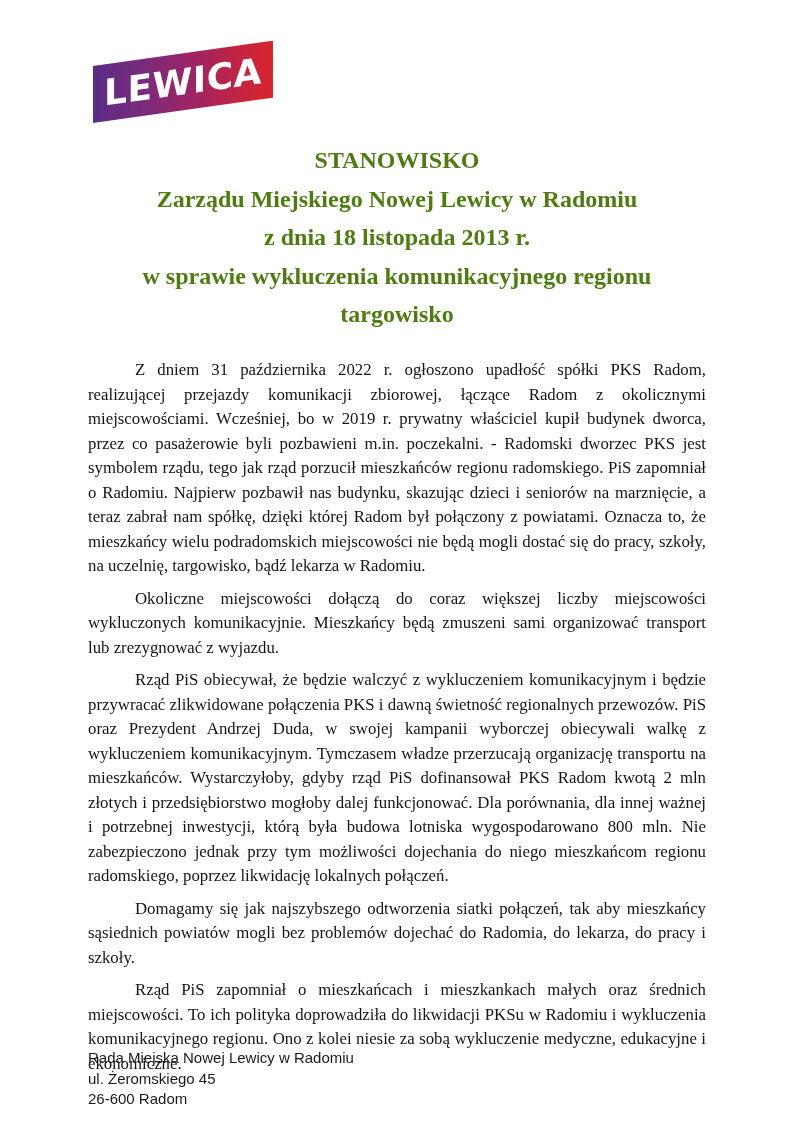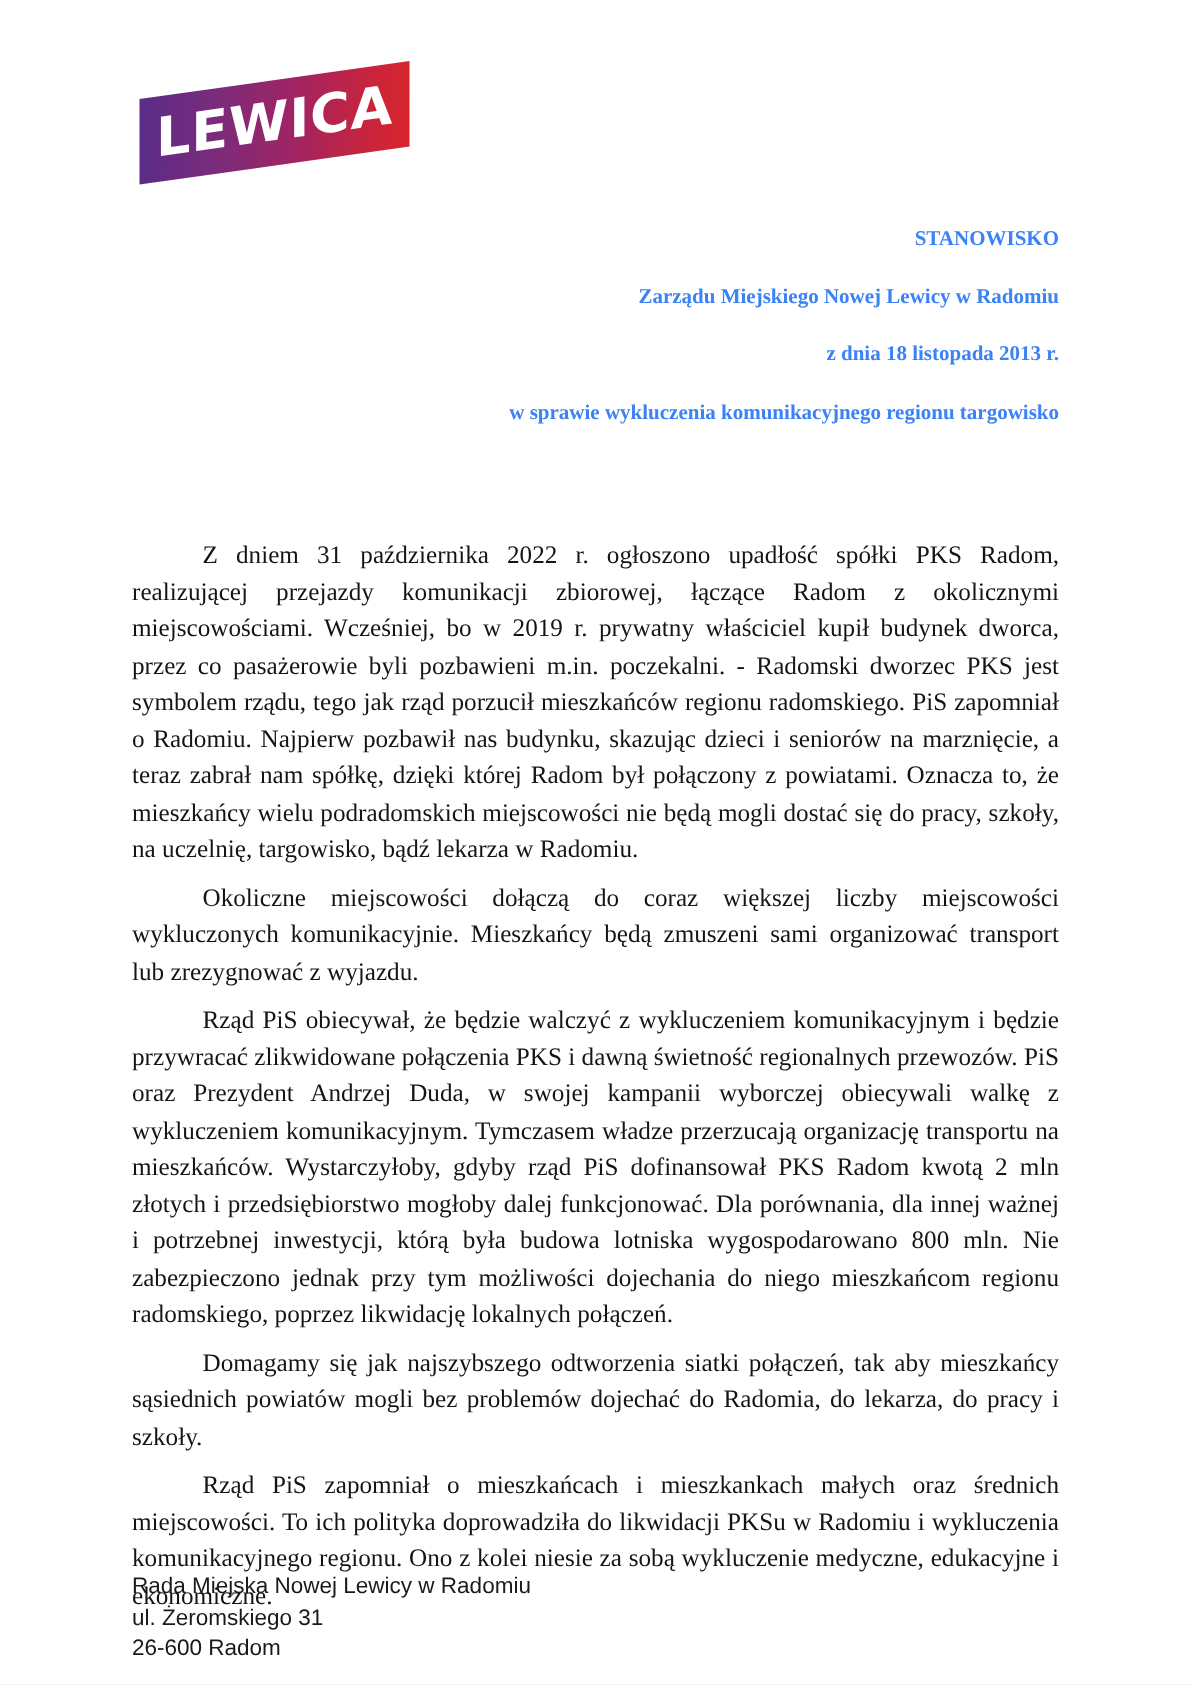--- a/index.html
+++ b/index.html
@@ -42,24 +42,23 @@
   
   .headings {
     position: absolute;
     left: 88px;
     top: 141px;
     width: 618px;
     text-align: center;
   }
   .heading-line {
     font-weight: bold;
-    font-size: 14px;
+    font-size: 24px;
     line-height: 38.5px;
-    color: #3b82f6;
-    text-align: right;
+    color: #4d7c0f;
   }
 
   
   .body-text {
     position: absolute;
     left: 88px;
     top: 330px;
     width: 618px;
     font-size: 16.8px;
     line-height: 24.5px;
@@ -104,17 +103,17 @@
   <div class="body-text">
     <p>Z dniem 31 października 2022 r. ogłoszono upadłość spółki PKS Radom, realizującej przejazdy komunikacji zbiorowej, łączące Radom z okolicznymi miejscowościami. Wcześniej,  bo w 2019 r. prywatny właściciel kupił budynek dworca, przez co pasażerowie byli pozbawieni m.in. poczekalni. - Radomski dworzec PKS jest symbolem rządu, tego jak rząd porzucił mieszkańców regionu radomskiego. PiS zapomniał o Radomiu. Najpierw pozbawił nas budynku, skazując dzieci i seniorów na marznięcie, a teraz zabrał nam spółkę, dzięki której Radom był połączony z powiatami. Oznacza to, że  mieszkańcy  wielu  podradomskich  miejscowości nie  będą  mogli dostać  się do  pracy, szkoły, na  uczelnię, targowisko, bądź lekarza  w Radomiu.</p>
     <p>Okoliczne miejscowości dołączą do coraz większej liczby miejscowości wykluczonych komunikacyjnie. Mieszkańcy będą zmuszeni sami organizować  transport lub zrezygnować  z wyjazdu.</p>
     <p>Rząd PiS obiecywał, że będzie walczyć  z wykluczeniem komunikacyjnym i będzie przywracać  zlikwidowane połączenia PKS i  dawną  świetność regionalnych przewozów. PiS oraz Prezydent Andrzej Duda, w swojej kampanii wyborczej obiecywali walkę z wykluczeniem komunikacyjnym. Tymczasem władze przerzucają  organizację transportu na mieszkańców. Wystarczyłoby, gdyby rząd PiS dofinansował PKS Radom kwotą 2 mln złotych i przedsiębiorstwo mogłoby dalej funkcjonować. Dla porównania, dla innej ważnej i potrzebnej inwestycji, którą była budowa lotniska wygospodarowano 800 mln. Nie zabezpieczono jednak przy tym możliwości dojechania do niego mieszkańcom regionu radomskiego, poprzez likwidację lokalnych połączeń.</p>
     <p>Domagamy się jak najszybszego odtworzenia siatki połączeń, tak aby mieszkańcy sąsiednich powiatów mogli bez problemów dojechać do Radomia, do lekarza, do pracy i szkoły.</p>
     <p>Rząd PiS zapomniał o mieszkańcach i mieszkankach małych oraz średnich miejscowości. To ich polityka doprowadziła do likwidacji PKSu w Radomiu i wykluczenia komunikacyjnego regionu. Ono z kolei niesie za sobą wykluczenie medyczne, edukacyjne i ekonomiczne.</p>
   </div>
 
   <div class="signature-block">
     <div>Rada Miejska Nowej Lewicy w Radomiu</div>
-    <div>ul. Żeromskiego 31</div>
+    <div>ul. Żeromskiego 45</div>
     <div>26-600 Radom</div>
   </div>
 
 </div>
 
 </body></html>

